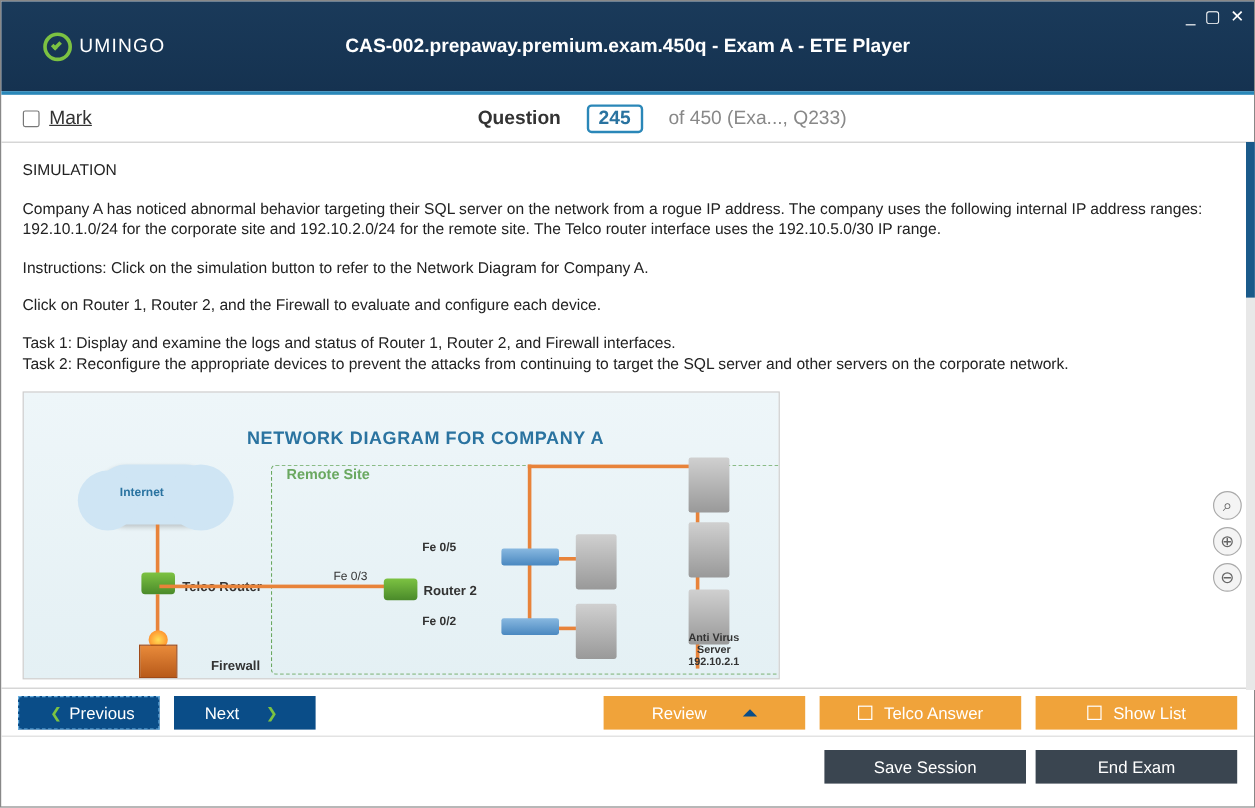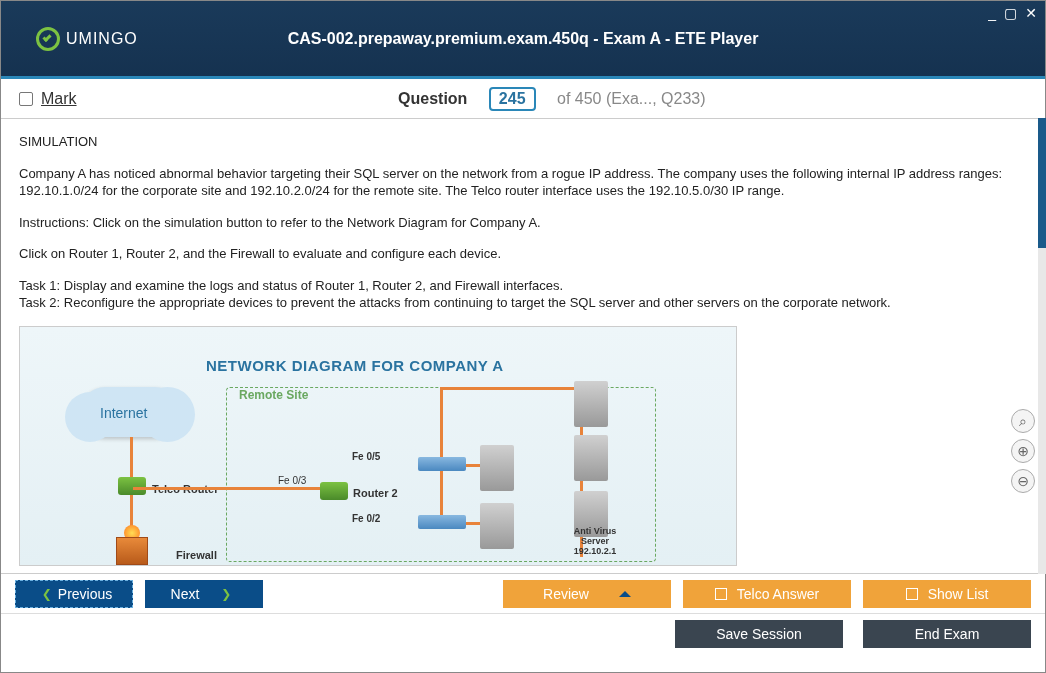--- a/index.html
+++ b/index.html
@@ -15,29 +15,29 @@
 .question-bar{height:40px;display:flex;align-items:center;padding:16px 18px;font-size:16px;color:#333;border-bottom:1px solid #ccc}
 .mark-chk{width:14px;height:14px;border:1px solid #777;border-radius:2px;margin-right:8px}
 .mark-label{text-decoration:underline;color:#333}
 .q-center{flex:1;text-align:center}
 .q-word{font-weight:bold}
 .q-num{display:inline-block;border:2px solid #2a87b8;border-radius:4px;padding:1px 8px;margin:0 17px;font-weight:bold;color:#2a73a0}
 .q-rest{color:#888}
 .content{height:454px;overflow:auto;padding:14px 18px;position:relative}
 .content p{font-size:13px;color:#222;margin-bottom:14px;line-height:1.35}
 .sim-title{font-size:13px;color:#222;margin-bottom:14px}
-.diagram-wrap{border:1px solid #ccc;background:linear-gradient(#eef6f9,#e4f0f4);width:718px;height:240px;position:relative;overflow:hidden}
+.diagram-wrap{border:1px solid #ccc;background:linear-gradient(#eef6f9,#e4f0f4);width:631px;height:240px;position:relative;overflow:hidden}
 .dia-title{position:absolute;left:186px;top:30px;color:#2a73a0;font-weight:bold;font-size:15px;letter-spacing:0.5px}
 .remote-box{position:absolute;left:206px;top:60px;width:430px;height:175px;border:1px dashed #6aa860;border-radius:4px}
 .remote-label{position:absolute;left:12px;top:0;color:#6aa860;font-size:12px;font-weight:bold}
 .cloud{position:absolute;left:60px;top:60px;width:100px;height:50px;background:#cfe5f4;border-radius:50px;box-shadow:0 2px 4px rgba(0,0,0,0.2)}
 .cloud::before,.cloud::after{content:"";position:absolute;background:#cfe5f4;border-radius:50%}
 .cloud::before{width:50px;height:50px;left:-15px;top:5px}
 .cloud::after{width:55px;height:55px;right:-15px;top:0}
-.cloud-label{position:absolute;left:80px;top:78px;color:#2a73a0;font-size:14px;font-weight:normal;z-index:2}
+.cloud-label{position:absolute;left:80px;top:78px;color:#2a73a0;font-size:10px;font-weight:bold;z-index:2}
 .orange-line{position:absolute;background:#e8833a}
 .line-v1{left:110px;top:110px;width:3px;height:50px}
 .telco{position:absolute;left:98px;top:150px;width:28px;height:18px;background:linear-gradient(#7cc242,#4a8a2a);border-radius:3px}
 .telco-label{position:absolute;left:132px;top:156px;font-size:11px;color:#333;font-weight:bold}
 .line-v2{left:110px;top:168px;width:3px;height:60px}
 .firewall{position:absolute;left:96px;top:210px;width:32px;height:28px;background:linear-gradient(#e88a3a,#b85a1a);border:1px solid #a04a18}
 .firewall-flame{position:absolute;left:104px;top:198px;width:16px;height:16px;background:radial-gradient(#ffdd55,#ff7720);border-radius:50% 50% 50% 0;transform:rotate(-45deg)}
 .firewall-label{position:absolute;left:156px;top:222px;font-size:11px;color:#333;font-weight:bold}
 .line-h1{left:113px;top:160px;width:190px;height:3px}
 .r2{position:absolute;left:300px;top:155px;width:28px;height:18px;background:linear-gradient(#7cc242,#4a8a2a);border-radius:3px}
@@ -65,21 +65,21 @@
 .zoom-controls span{width:24px;height:24px;border:1px solid #aaa;border-radius:50%;background:#f4f4f4;display:flex;align-items:center;justify-content:center;color:#666;font-size:14px;cursor:pointer}
 .nav-row{height:40px;display:flex;align-items:center;padding:0 14px;gap:12px;border-top:1px solid #ccc}
 .btn{height:28px;display:flex;align-items:center;justify-content:center;font-size:14px;cursor:pointer;position:relative;color:#fff}
 .btn-blue{background:#0a4d88;width:118px}
 .btn-blue.prev{border:1px dashed #6ab0e0}
 .btn-orange{background:#f0a33a;width:168px}
 .btn-dark{background:#3a4550;width:168px}
 .arrow{font-size:12px;margin:0 6px;color:#7cc242}
 .spacer{flex:1}
 .review-tri{width:0;height:0;border-left:6px solid transparent;border-right:6px solid transparent;border-bottom:6px solid #0a4d88;margin-left:30px}
-.bottom-row{height:40px;display:flex;align-items:center;justify-content:flex-end;padding:0 14px;gap:20px;border-top:1px solid #ddd}
+.bottom-row{height:40px;display:flex;align-items:flex-end;justify-content:flex-end;padding:0 14px;gap:8px;border-top:1px solid #ddd}
 .side-scroll{position:absolute;right:0;top:118px;width:8px;height:456px;background:#e8e8e8}
 .side-thumb{position:absolute;right:0;top:118px;width:8px;height:130px;background:#1a5a8a}
 .sq-icon{display:inline-block;width:12px;height:12px;border:1px solid #fff;margin-right:10px}
 </style>
 </head>
 <body>
 
 <div class="titlebar">
   <div class="logo">
     <div class="logo-ring">

